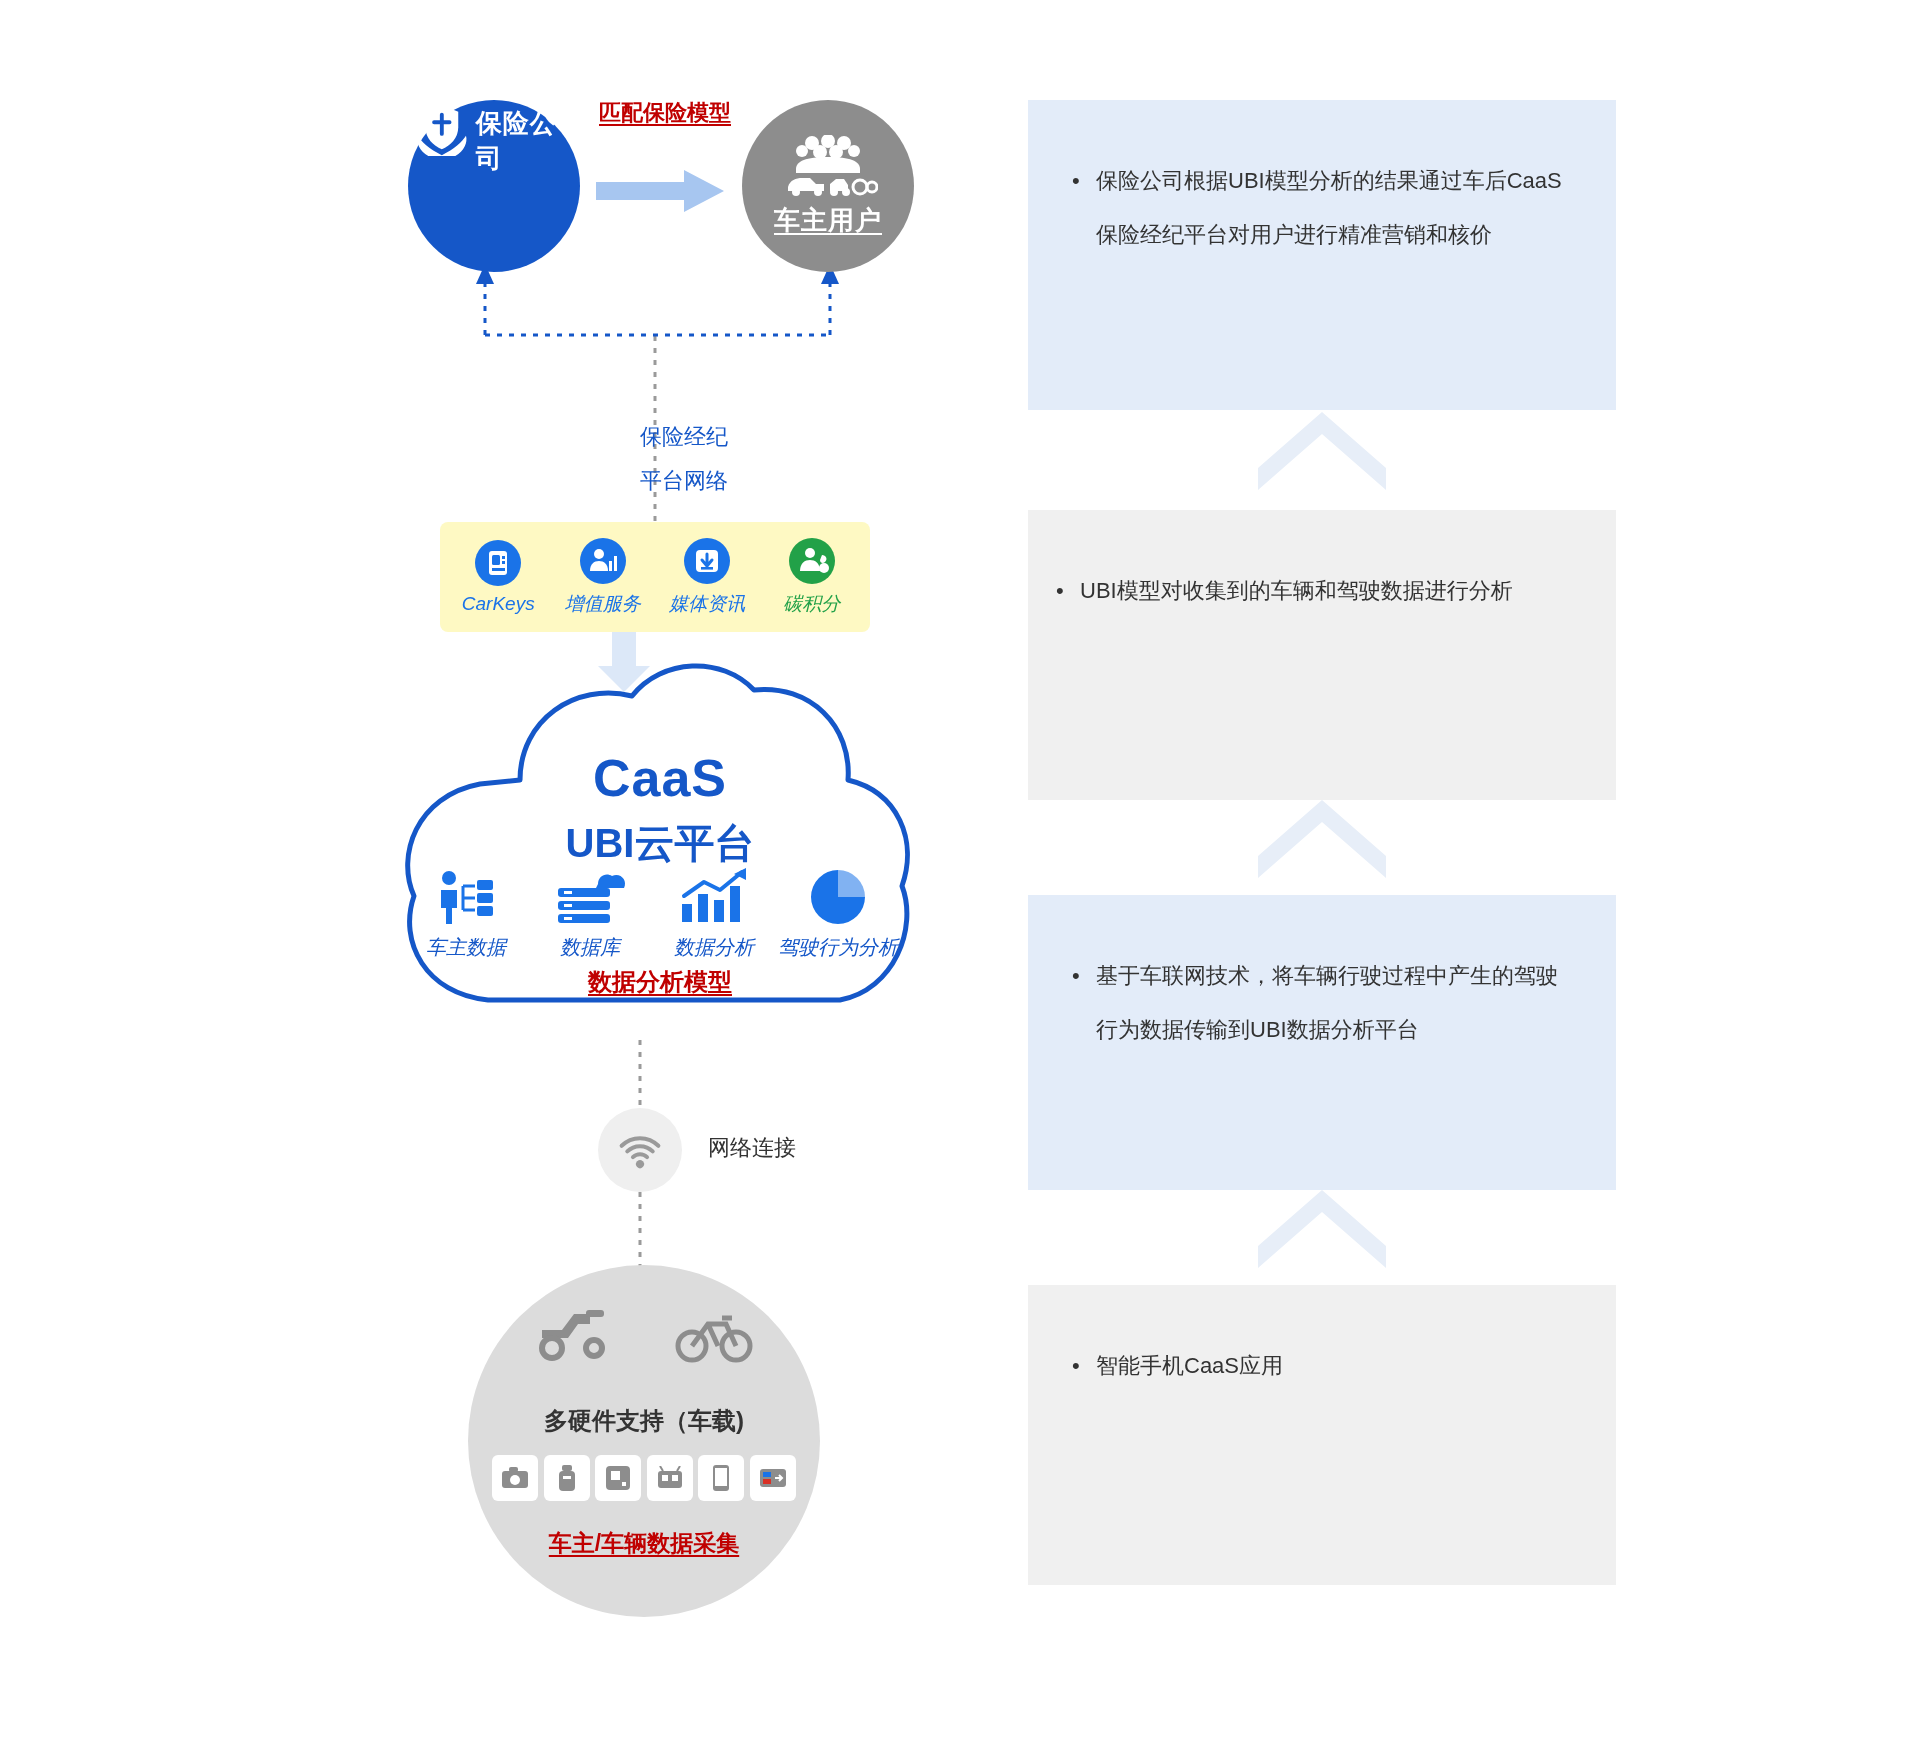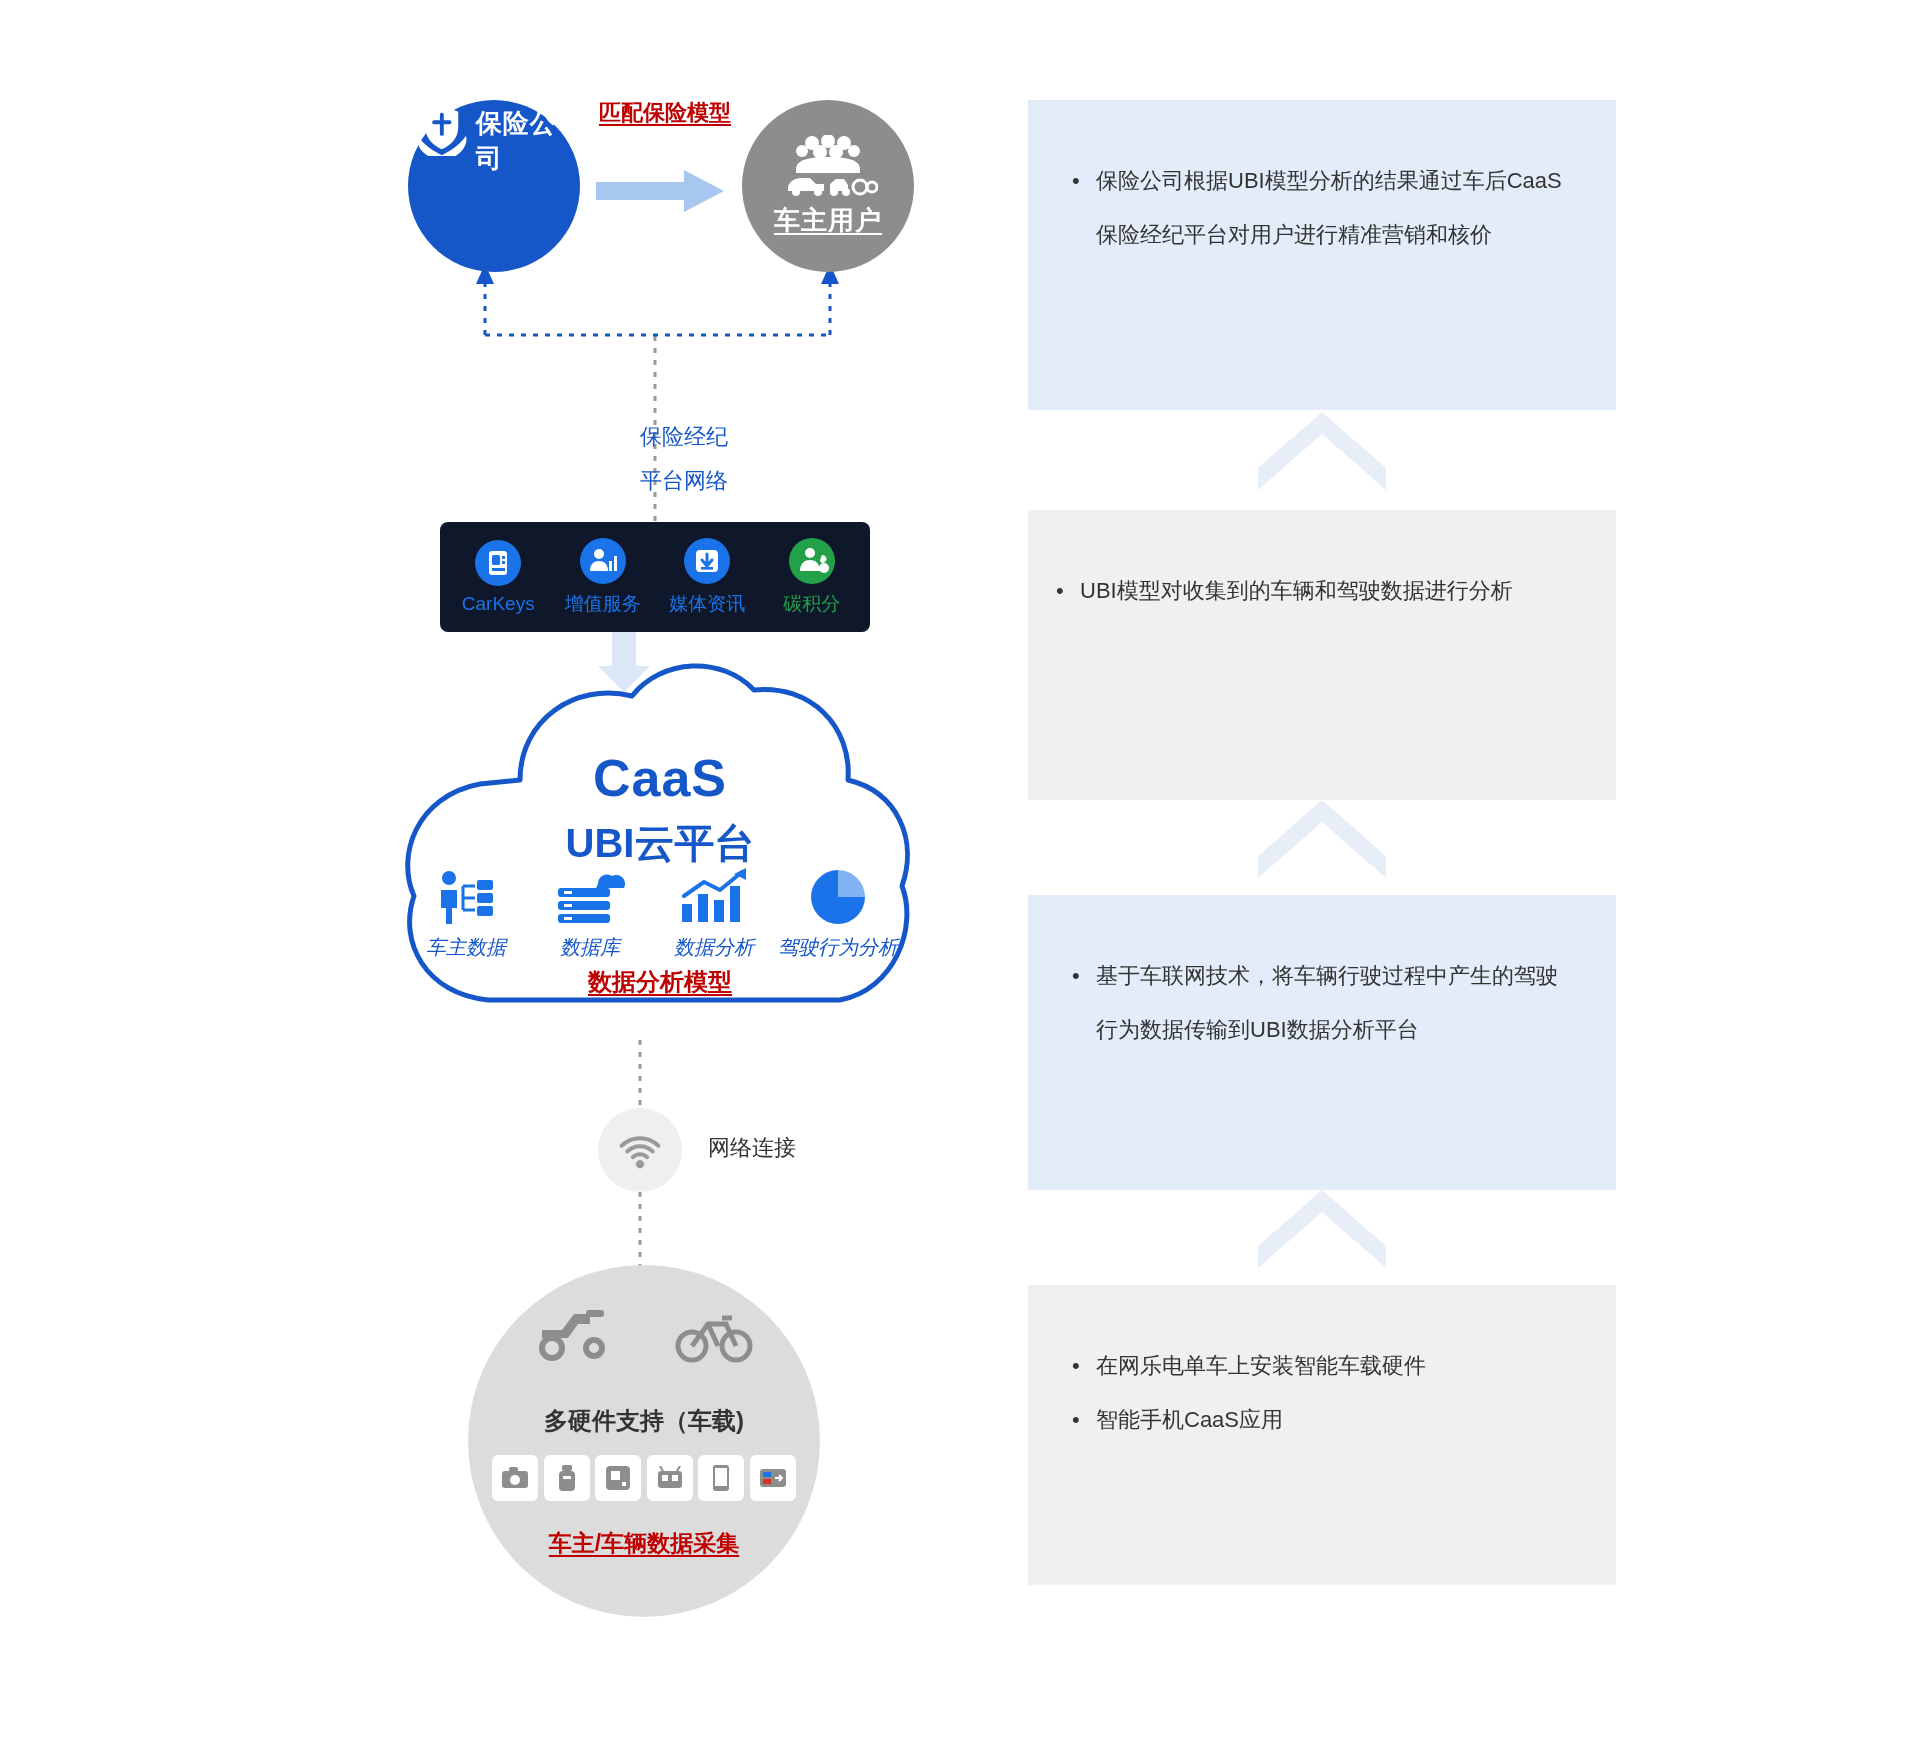--- a/index.html
+++ b/index.html
@@ -85,27 +85,28 @@
     color: #1557c8;
     font-size: 22px;
     line-height: 44px;
   }
 
   
   .services {
     position: absolute;
     left: 440px; top: 522px;
     width: 430px; height: 110px;
-    background: #0f172a;
+    background: #fef9c3;
     border-radius: 8px;
     display: flex;
     align-items: center;
     justify-content: space-around;
     padding: 0 6px;
     box-sizing: border-box;
+    font-style: italic;
   }
   .service {
     width: 100px;
     display: flex;
     flex-direction: column;
     align-items: center;
   }
   .service .ico { width: 48px; height: 48px; }
   .service .nm {
     margin-top: 6px;
@@ -575,18 +576,17 @@
       <li>基于车联网技术，将车辆行驶过程中产生的驾驶行为数据传输到UBI数据分析平台</li>
     </ul>
   </div>
 
   <svg class="chev chev-3" viewBox="0 0 128 78">
     <path d="M64 0 L128 56 L128 78 L64 22 L0 78 L0 56 Z" fill="#e7eef8"></path>
   </svg>
 
   <div class="panel gray panel-4">
     <ul>
-      <li>在网乐电单车上安装智能车载硬件</li>
       <li>智能手机CaaS应用</li>
     </ul>
   </div>
 
 </div>
 
 </body></html>

